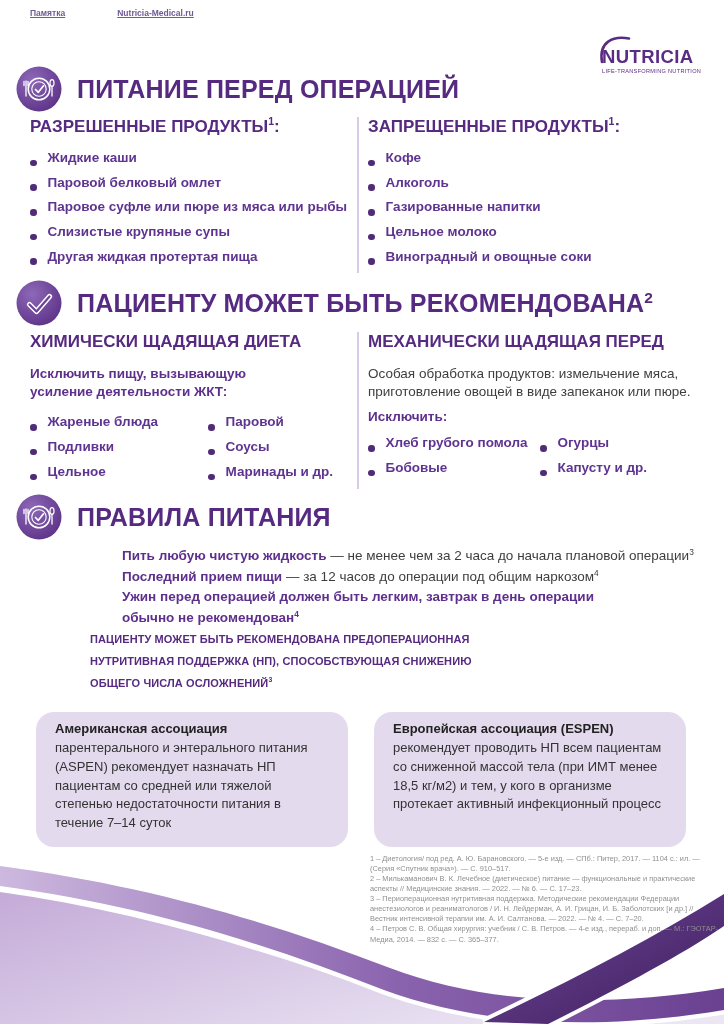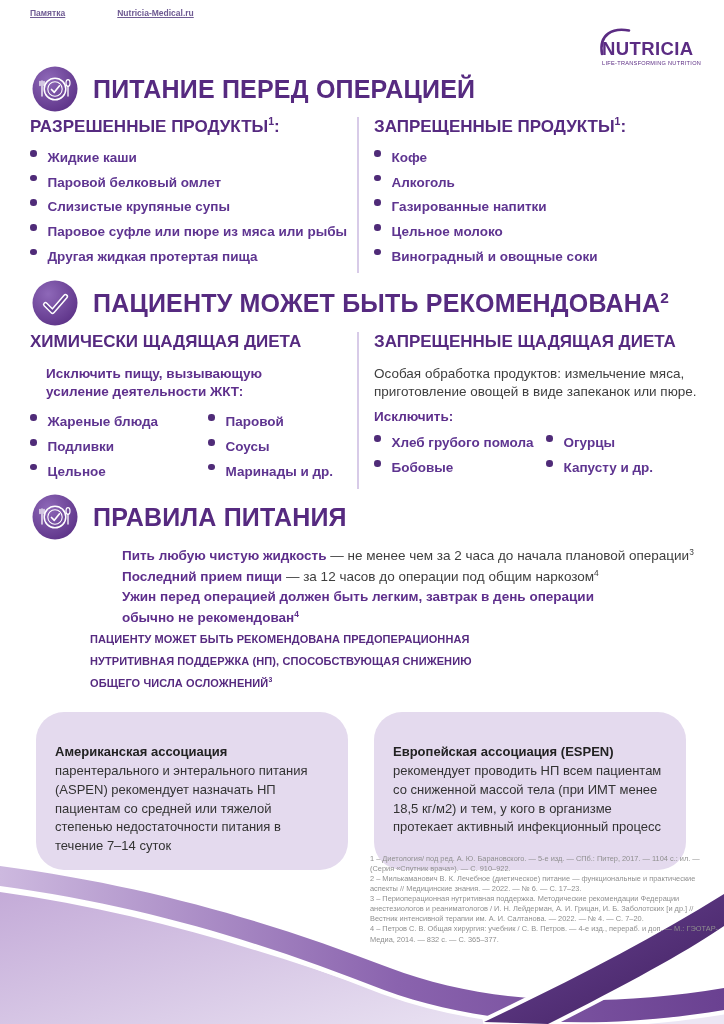--- a/index.html
+++ b/index.html
@@ -8,57 +8,57 @@
     background:#ffffff;font-family:"Liberation Sans",sans-serif;
   }
   a{cursor:pointer;}
   sup{font-size:62%;vertical-align:super;line-height:0;}
 
   
   .toplinks{position:absolute;top:8px;left:30px;display:flex;gap:52px;}
   .toplink{font-size:8.5px;color:#6f5b93;text-decoration:underline;font-weight:600;}
 
   
-  .logo{position:absolute;top:25px;right:10px;width:120px;height:48px;}
-
-  
-  .sec{position:absolute;left:32px;display:flex;align-items:center;gap:15px;}
+  .logo{position:absolute;top:33px;right:10px;width:120px;height:48px;}
+
+  
+  .sec{position:absolute;left:16px;display:flex;align-items:center;gap:15px;}
   #sec1{top:66px}#sec2{top:280px}#sec3{top:494px}
   .sec-icon{width:46px;height:46px;flex:none;}
   .sec-title{font-size:25px;font-weight:800;color:#562a80;letter-spacing:.2px;white-space:nowrap;}
 
   
   .cols{position:absolute;left:30px;width:666px;display:flex;}
   #cols1{top:117px}
   #cols2{top:332px}
   .colL{width:327px;flex:none;}
-  .colR{flex:1;border-left:2px solid #d8cbe8;padding-left:15px;}
+  .colR{flex:1;border-left:2px solid #d8cbe8;padding-left:9px;}
   .colh{font-size:17px;font-weight:800;color:#562a80;margin:0 0 13px 0;white-space:nowrap;}
   ul.blist{list-style:none;margin:0;padding:0;}
-  .bl{display:flex;align-items:flex-start;font-size:13.5px;font-weight:700;color:#5e3490;margin-bottom:8.5px;line-height:1.2;}
+  .bl{display:flex;align-items:flex-end;font-size:13.5px;font-weight:700;color:#5e3490;margin-bottom:8.5px;line-height:1.2;}
   .dot{width:6.5px;height:6.5px;border-radius:50%;background:#4f2b78;margin-right:11px;flex:none;}
   .twocol{display:flex;}
   .twocol .c1{width:178px;flex:none;}
   .twocol.m .c1{width:172px;}
-  .intro-purple{font-size:13.5px;font-weight:700;color:#5e2f8c;margin:0 16px 13px;line-height:1.35;width:235px;}
+  .intro-purple{font-size:13.5px;font-weight:700;color:#5e2f8c;margin:0 0 13px;line-height:1.35;width:235px;}
   .intro-dark{font-size:13.5px;color:#3e3e3e;margin:0 0 8px;line-height:1.35;width:336px;}
   .excl{font-size:13.5px;font-weight:700;color:#5e2f8c;margin:0 0 11px;}
 
   
   #rules{position:absolute;left:90px;top:546px;width:580px;margin-left:32px;}
   .rule{font-size:13.5px;line-height:20.5px;margin:0;color:#3e3e3e;}
   .lead{font-weight:700;color:#5e2f8c;}
   .sup-dark{color:#3e3e3e;}
 
   
   #recom{position:absolute;left:90px;top:628px;width:580px;font-size:11px;font-weight:700;color:#562a80;line-height:22px;letter-spacing:.1px;}
 
   
   #boxes{position:absolute;left:36px;top:712px;width:650px;display:flex;gap:26px;}
-  .infobox{flex:1;background:#e4daee;border-radius:28px;padding:31px 19px 14px;font-size:13px;line-height:1.45;color:#333333;}
+  .infobox{flex:1;background:#e4daee;border-radius:18px;padding:8px 19px 14px;font-size:13px;line-height:1.45;color:#333333;}
   .infobox .blead{font-weight:700;color:#222222;}
   .blead.block{display:block;}
 
   
   #footnotes{position:absolute;left:370px;top:854px;width:350px;z-index:2;}
   .fn{font-size:7.4px;line-height:1.36;color:#8f8f8f;margin:0;}
 
   
   #waves{position:absolute;left:0;bottom:0;width:724px;height:170px;z-index:1;display:block;}
 </style>
@@ -125,25 +125,25 @@
       <li class="bl">
           <span class="dot"></span>
           <span>Жидкие каши</span>
         </li>
       <li class="bl">
           <span class="dot"></span>
           <span>Паровой белковый омлет</span>
         </li>
       <li class="bl">
           <span class="dot"></span>
+          <span>Паровое суфле или пюре из мяса или рыбы</span>
+        </li>
+      <li class="bl">
+          <span class="dot"></span>
           <span>Слизистые крупяные супы</span>
-        </li>
-      <li class="bl">
-          <span class="dot"></span>
-          <span>Паровое суфле или пюре из мяса или рыбы</span>
         </li>
       <li class="bl">
           <span class="dot"></span>
           <span>Другая жидкая протертая пища</span>
         </li>
     </ul>
   </div>
   <div class="colR">
     <h2 class="colh"><span>ЗАПРЕЩЕННЫЕ ПРОДУКТЫ</span><sup>1</sup><span>:</span></h2>
     <ul class="blist">
@@ -215,21 +215,21 @@
             <span>Соусы</span>
           </li>
         <li class="bl">
             <span class="dot"></span>
             <span>Маринады и др.</span>
           </li>
       </ul>
     </div>
   </div>
   <div class="colR">
-    <h2 class="colh">ЗАПРЕЩЕННЫЕ ЩАДЯЩАЯ ДИЕТА</h2>
+    <h2 class="colh">МЕХАНИЧЕСКИ ЩАДЯЩАЯ ПЕРЕД</h2>
     <p class="intro-dark">Особая обработка продуктов: измельчение мяса, приготовление овощей в виде запеканок или пюре.</p>
     <p class="excl">Исключить:</p>
     <div class="twocol m">
       <ul class="blist c1">
         <li class="bl">
             <span class="dot"></span>
             <span>Хлеб грубого помола</span>
           </li>
         <li class="bl">
             <span class="dot"></span>
@@ -284,17 +284,17 @@
 <div id="boxes">
   <div class="infobox">
     <span class="blead">Американская ассоциация</span><span> парентерального и энтерального питания (ASPEN) рекомендует назначать НП пациентам со средней или тяжелой степенью недостаточности питания в течение 7–14 суток</span>
   </div>
   <div class="infobox">
     <span class="blead block">Европейская ассоциация (ESPEN)</span><span>рекомендует проводить НП всем пациентам со сниженной массой тела (при ИМТ менее 18,5 кг/м2) и тем, у кого в организме протекает активный инфекционный процесс</span>
   </div>
 </div>
 
 <div id="footnotes">
-  <p class="fn">1 – Диетология/ под ред. А. Ю. Барановского. — 5-е изд. — СПб.: Питер, 2017. — 1104 с.: ил. — (Серия «Спутник врача»). — С. 910–922.</p>
+  <p class="fn">1 – Диетология/ под ред. А. Ю. Барановского. — 5-е изд. — СПб.: Питер, 2017. — 1104 с.: ил. — (Серия «Спутник врача»). — С. 910–517.</p>
   <p class="fn">2 – Милькаманович В. К. Лечебное (диетическое) питание — функциональные и практические аспекты // Медицинские знания. — 2022. — № 6. — С. 17–23.</p>
   <p class="fn">3 – Периоперационная нутритивная поддержка. Методические рекомендации Федерации анестезиологов и реаниматологов / И. Н. Лейдерман, А. И. Грицан, И. Б. Заболотских [и др.] // Вестник интенсивной терапии им. А. И. Салтанова. — 2022. — № 4. — С. 7–20.</p>
   <p class="fn">4 – Петров С. В. Общая хирургия: учебник / С. В. Петров. — 4-е изд., перераб. и доп. — М.: ГЭОТАР-Медиа, 2014. — 832 с. — С. 365–377.</p>
 </div>
 
 </body></html>

